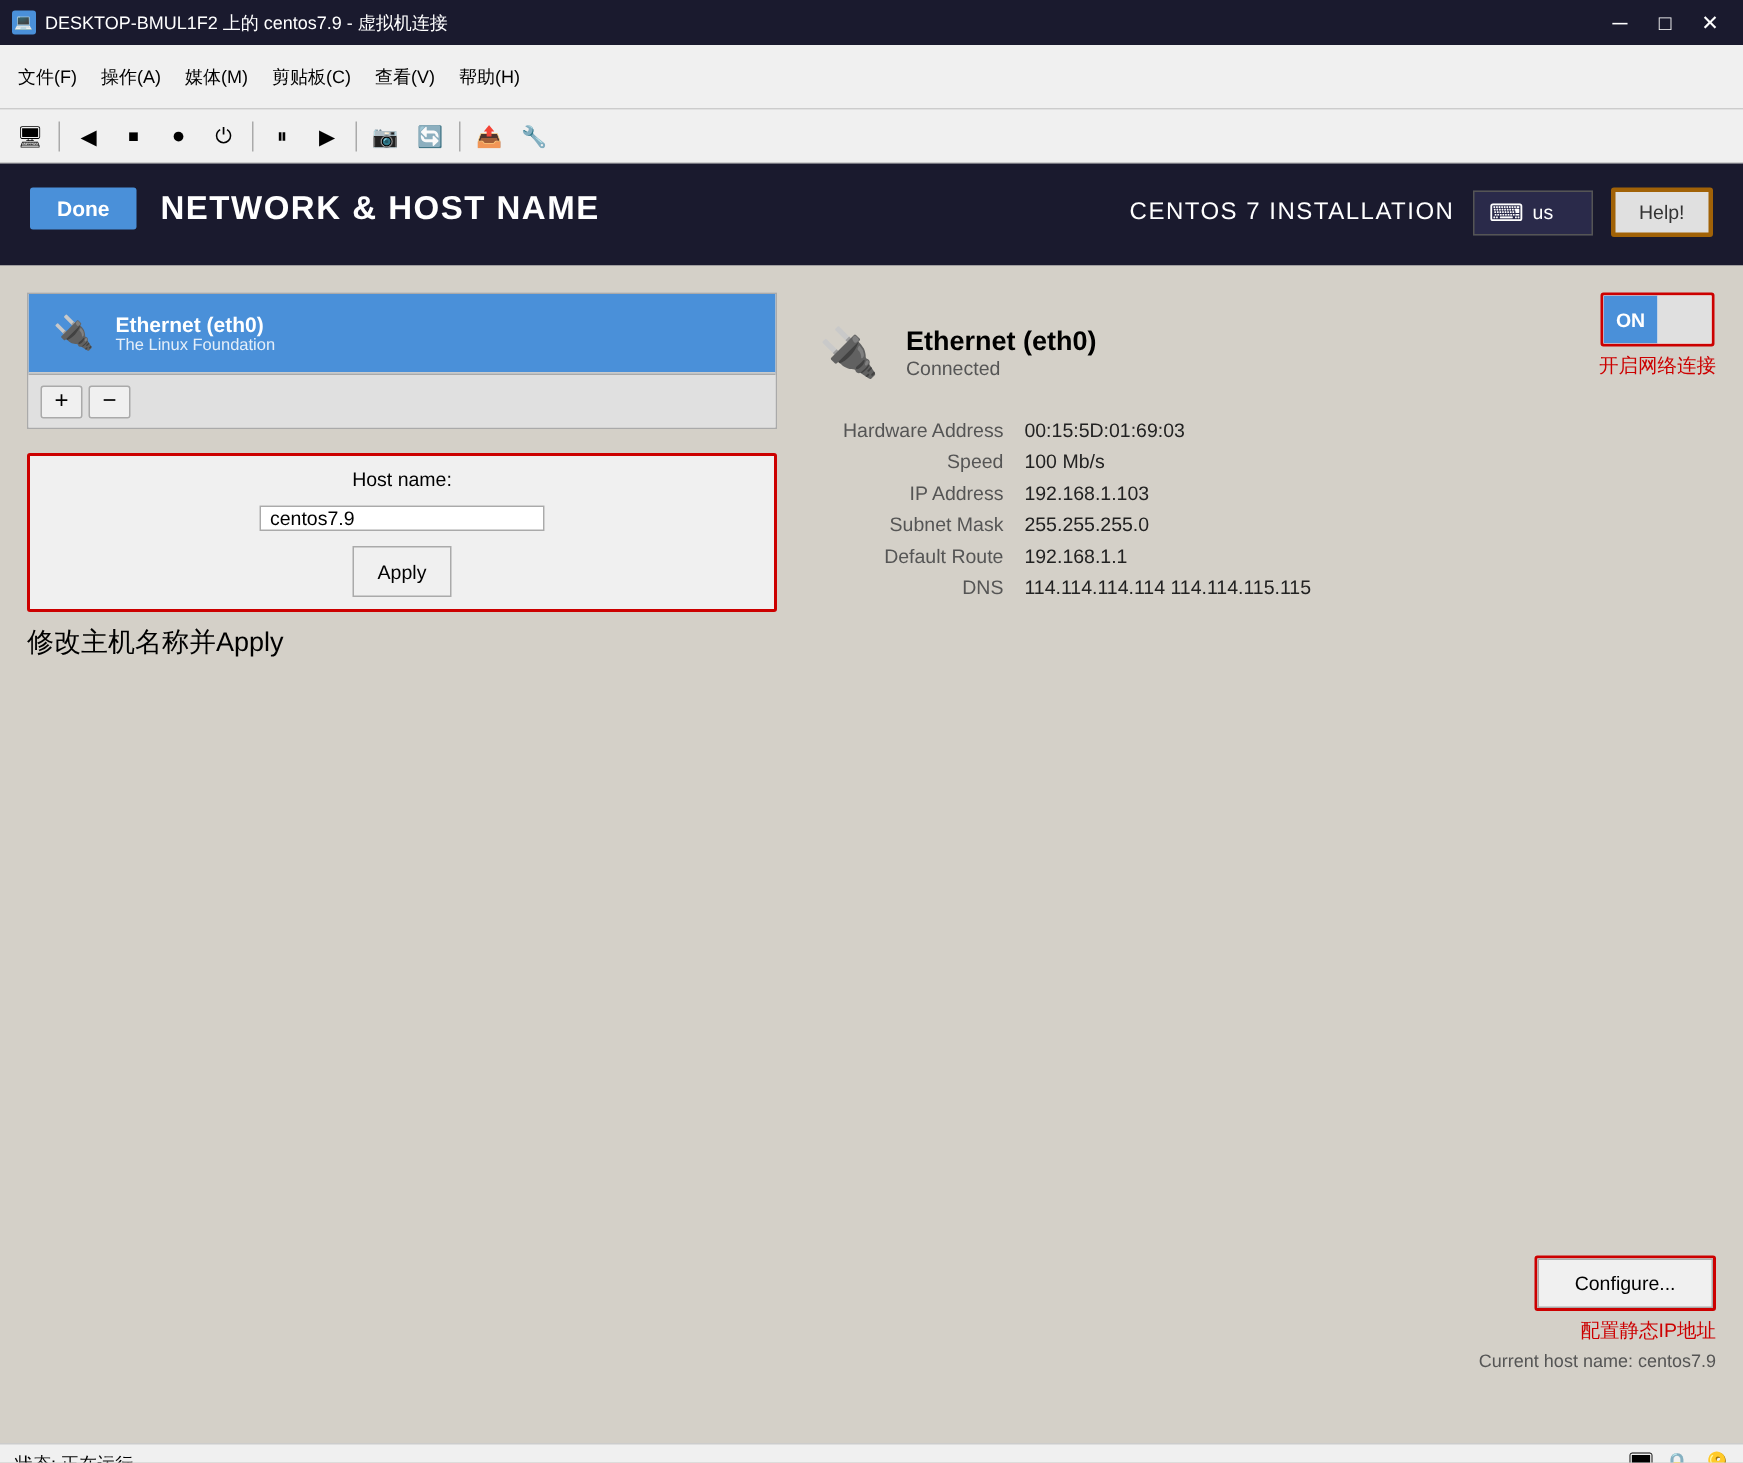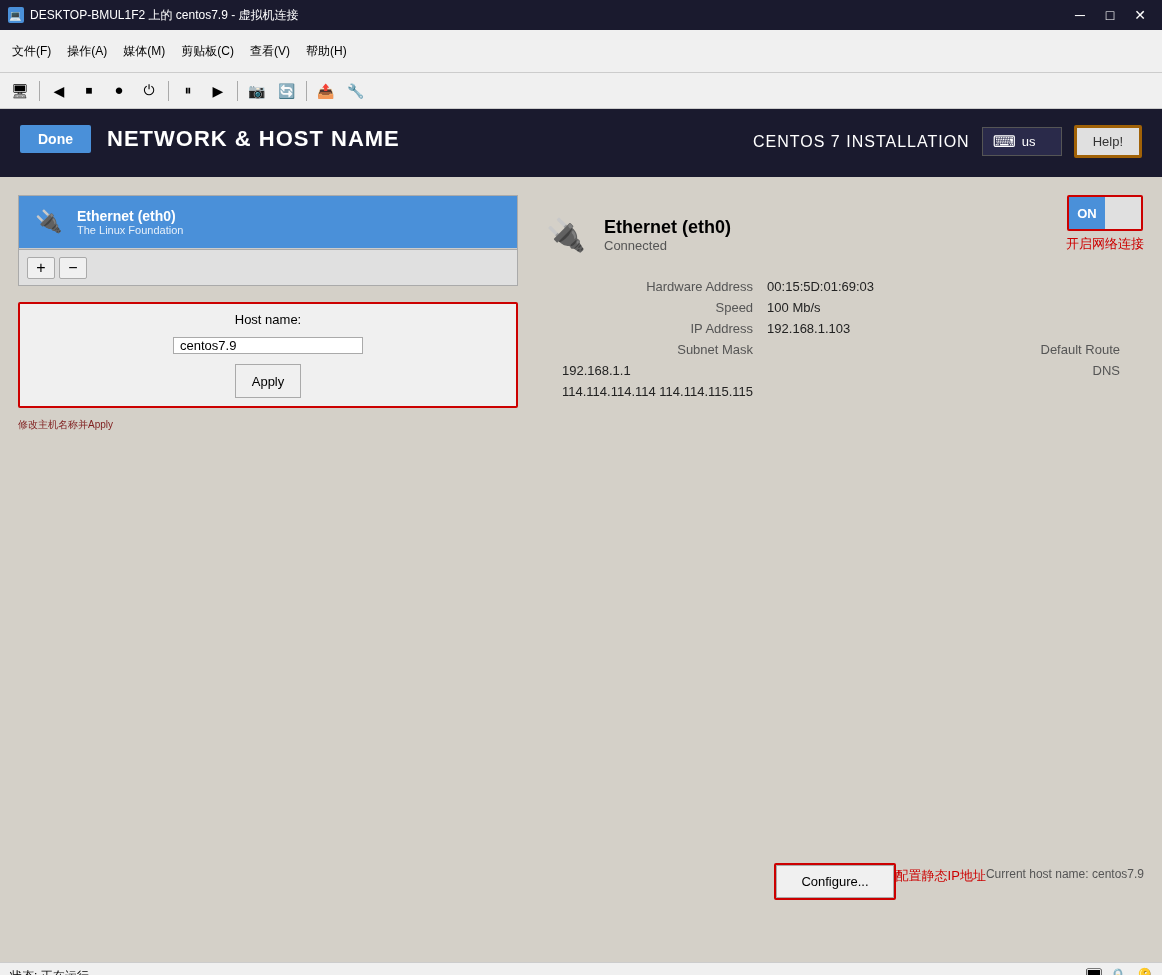--- a/index.html
+++ b/index.html
@@ -259,22 +259,22 @@
       margin-top: 4px;
     }
     .current-hostname {
       font-size: 12px;
       color: #555;
       margin-top: 4px;
       text-align: center;
     }
 
     .annotation-text {
-      color: #7f1d1d;
-      font-size: 10px;
+      color: #000000;
+      font-size: 18px;
       margin-top: 8px;
     }
 
     
     .status-bar {
       background: #f0f0f0;
       height: 28px;
       border-top: 1px solid #ccc;
       display: flex;
       align-items: center;
@@ -396,39 +396,40 @@
       <span class="info-label">Hardware Address</span>
       <span class="info-value">00:15:5D:01:69:03</span>
 
       <span class="info-label">Speed</span>
       <span class="info-value">100 Mb/s</span>
 
       <span class="info-label">IP Address</span>
       <span class="info-value">192.168.1.103</span>
 
       <span class="info-label">Subnet Mask</span>
+      <span class="info-value">255.255.255.0</span>
 
       <span class="info-label">Default Route</span>
       <span class="info-value">192.168.1.1</span>
 
       <span class="info-label">DNS</span>
       <span class="info-value">114.114.114.114  114.114.115.115</span>
     </div>
 
     <div style="position:absolute; top:0; right:0; display:flex; flex-direction:column; align-items:center;">
       <div class="toggle-wrapper">
         <div class="toggle-on">
           <div class="toggle-on-active">ON</div>
           <div class="toggle-on-inactive"></div>
         </div>
       </div>
       <div class="enable-network-label">开启网络连接</div>
     </div>
 
-    <div style="position:absolute; bottom:44px; right:0; display:flex; flex-direction:row; align-items:flex-start;">
+    <div style="position:absolute; bottom:30px; right:0; display:flex; flex-direction:column; align-items:flex-end;">
       <div class="configure-btn-wrapper">
         <button class="configure-btn">Configure...</button>
       </div>
       <div class="configure-label">配置静态IP地址</div>
       <div class="current-hostname">
         <span>Current host name:</span>
         <span>centos7.9</span>
       </div>
     </div>
 

